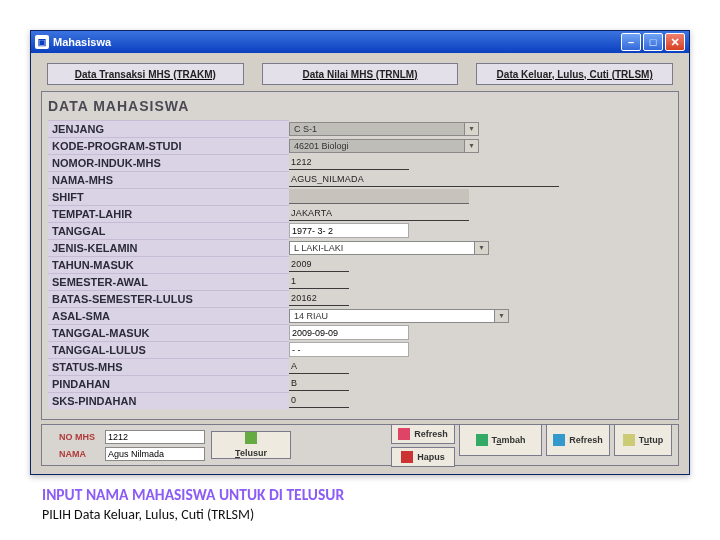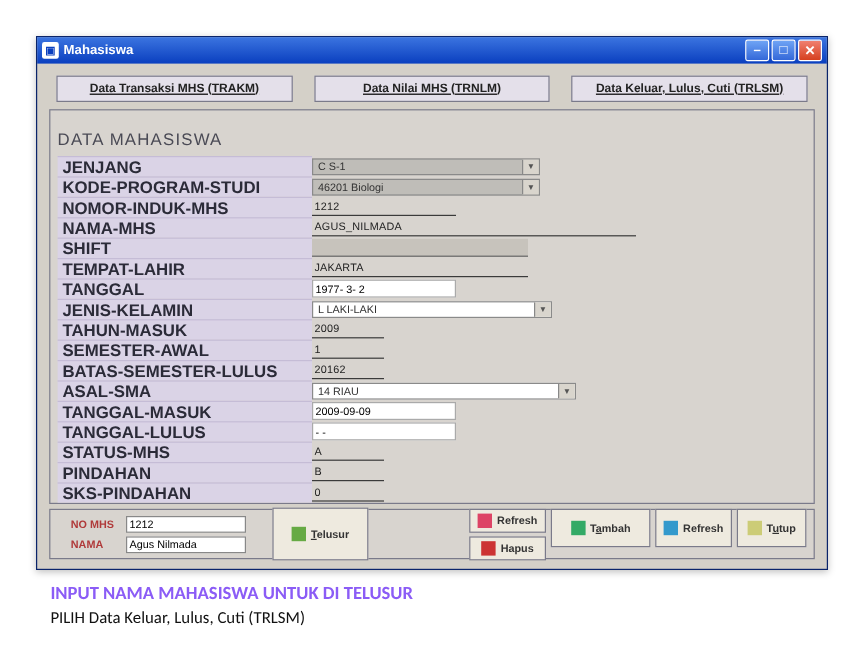--- a/index.html
+++ b/index.html
@@ -9,41 +9,41 @@
   .titlebar { height: 22px; background: linear-gradient(#3b74e0,#0a3fbf); display: flex; align-items: center; color: #fff; font-size: 11px; font-weight: bold; padding: 0 4px; }
   .titlebar .app-icon { width: 14px; height: 14px; background: #fff; margin-right: 4px; display: inline-flex; align-items: center; justify-content: center; color: #0a3fbf; font-size: 9px; border-radius:2px;}
   .win-controls { margin-left: auto; display: flex; gap: 2px; }
   .win-btn { width: 20px; height: 18px; border: 1px solid #fff; border-radius: 2px; display:flex; align-items:center; justify-content:center; font-size:11px; font-weight:bold; }
   .win-min,.win-max{ background: linear-gradient(#6fa4f5,#3468d8); color:#fff;}
   .win-close{ background: linear-gradient(#f08070,#d64020); color:#fff;}
   .client { padding: 6px 8px 8px 8px; height: calc(100% - 22px); display:flex; flex-direction:column; }
   .tabrow { display:flex; gap:18px; margin: 4px 8px 6px 8px; text-decoration: underline; }
   .tabbtn { flex:1; height:22px; border:1.5px solid #7a7a8a; background:#e4e0ea; font-size:10px; font-weight:bold; color:#222; display:flex; align-items:center; justify-content:center; padding:0 6px; }
   .panel { flex:1; border:1.5px solid #7a7a8a; margin:0 2px; padding:6px 6px 0 6px; background:#d8d4cf; overflow:hidden; }
-  .panel h2 { font-size:14px; color:#4a4a55; letter-spacing:1px; font-weight:normal; margin-bottom:6px;margin-top:10px; }
+  .panel h2 { font-size:14px; color:#4a4a55; letter-spacing:1px; font-weight:bold; margin-bottom:6px; }
   .formtable { width: 590px; }
   .row { display:flex; height:17px; }
-  .lbl { width:212px; font-size:14px; font-weight:bold; color:#2b2b38; background:#dad3e6; border-top:1px solid #c5bcd6; padding-left:4px; display:flex; align-items:center; }
+  .lbl { width:241px; font-size:11px; font-weight:bold; color:#2b2b38; background:#dad3e6; border-top:1px solid #c5bcd6; padding-left:4px; display:flex; align-items:center; }
   .val { flex:0 0 auto; display:flex; align-items:center; }
   .dd { width:190px; height:14px; display:flex; background:#bfbdb8; border:1px solid #8a8a8a;}
   .dd.light { background:#fff; }
   .dd-text { flex:1; font-size:9px; padding-left:4px; display:flex; align-items:center; color:#333;}
   .dd-btn { width:14px; background:#d9d5cd; border-left:1px solid #888; display:flex; align-items:center; justify-content:center; font-size:8px; color:#555;}
   .tf { height:14px; border:none; border-bottom:1px solid #3a3a3a; background:transparent; font-size:9px; padding:0 2px; color:#222; outline:none; letter-spacing:.2px;}
   .whbox { height:15px; background:#fff; border:1px solid #aaa; font-size:9px; padding:0 2px; display:flex; align-items:center;}
   .shiftbox { height:15px; width:180px; background:#c7c3bc; border-bottom:1px solid #666;}
   .bottom { border:1.5px solid #7a7a8a; margin:4px 2px 0 2px; height:42px; background:#d8d4cf; display:flex; align-items:center; padding:0 6px; gap:6px;}
   .searchbox { display:flex; flex-direction:column; gap:3px; }
   .srow { display:flex; align-items:center; gap:4px; }
   .slabel { width:42px; font-size:9px; font-weight:bold; color:#b03a3a;margin-left:11px; }
   .sinp { width:100px; height:14px; background:#fff; border:1px solid #888; font-size:9px; padding:0 2px; display:flex; align-items:center;}
   .actions { margin-left:auto; display:flex; gap:4px; }
   .btn { height:20px; border:1.5px solid #7a7a8a; background:#eeeadf; font-size:9px; font-weight:bold; color:#333; display:flex; align-items:center; justify-content:center; padding:0 6px; gap:4px;}
   .btn .underline { text-decoration:underline; }
-  .btn-telusur { width:80px; height:44px; margin-left:16px;}
+  .btn-telusur { width:80px; height:28px; margin-left:0;flex-direction:column;}
   .stack2 { display:flex; flex-direction:column; gap:3px;}
   .ico { width:12px; height:12px; display:inline-block; }
   .ico-save{ background:#d46; }
   .ico-del{ background:#c33; }
   .ico-add{ background:#3a6; }
   .ico-refresh{ background:#39c; }
   .ico-close{ background:#cc7; }
   .ico-search{ background:#6a4; }
   .instructions { margin: 10px 22px 0; font-family: Calibri, Arial, sans-serif; }
   .caption1 { font-size: 15.5px; font-weight: bold; color:#8b5cf6; margin-bottom:2px;}

